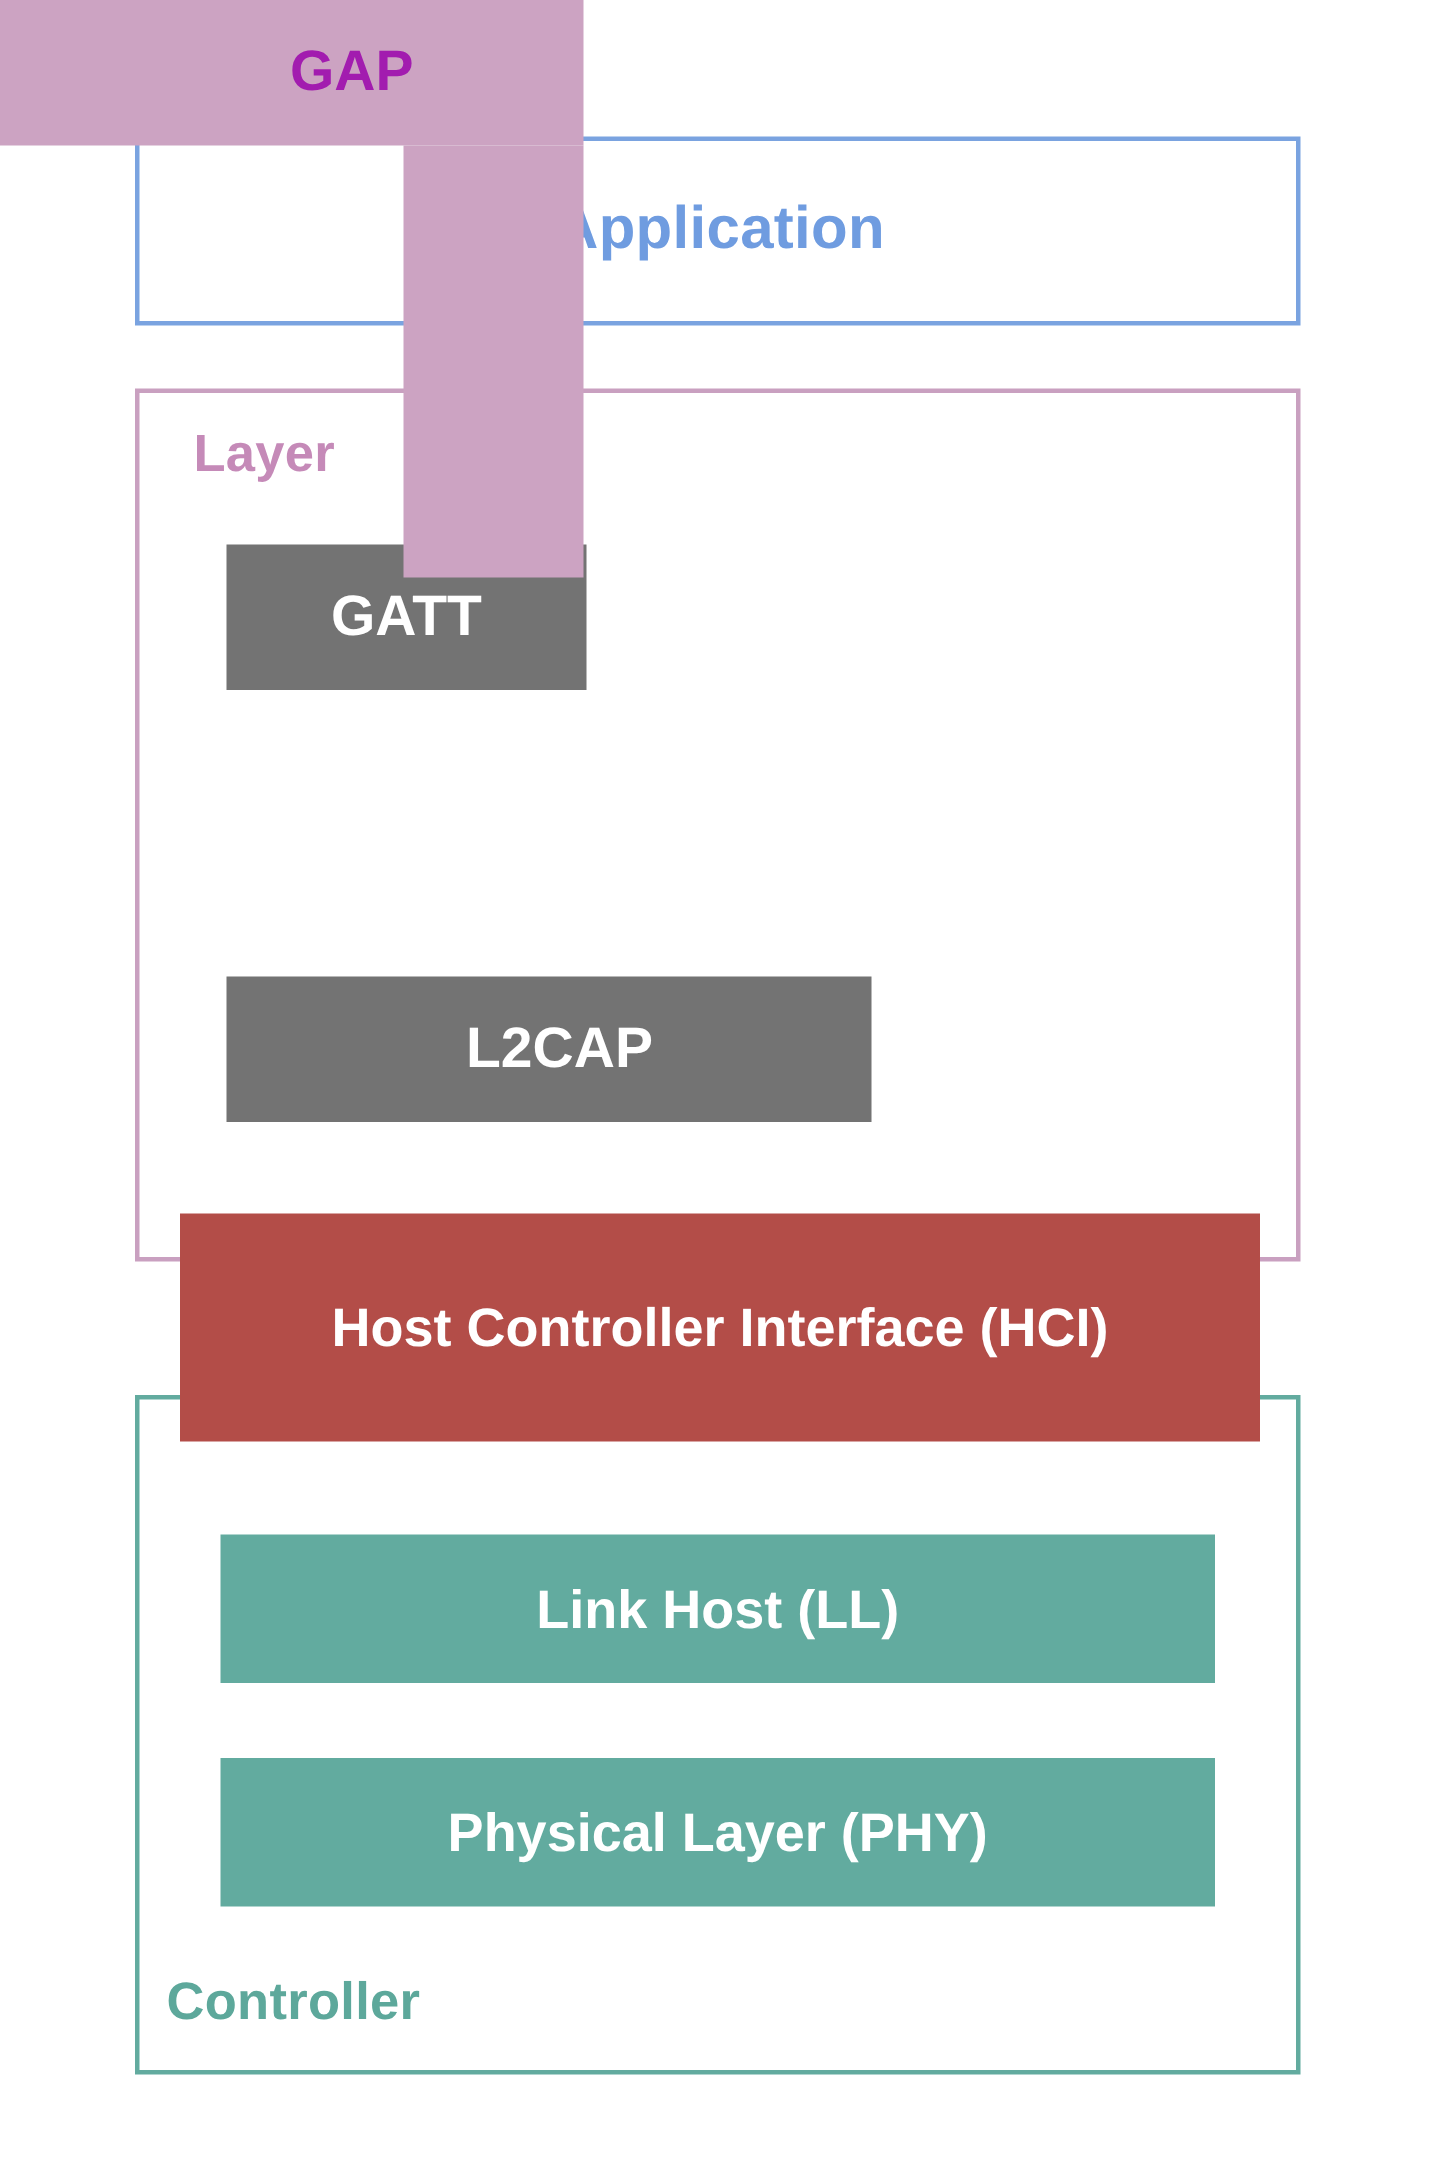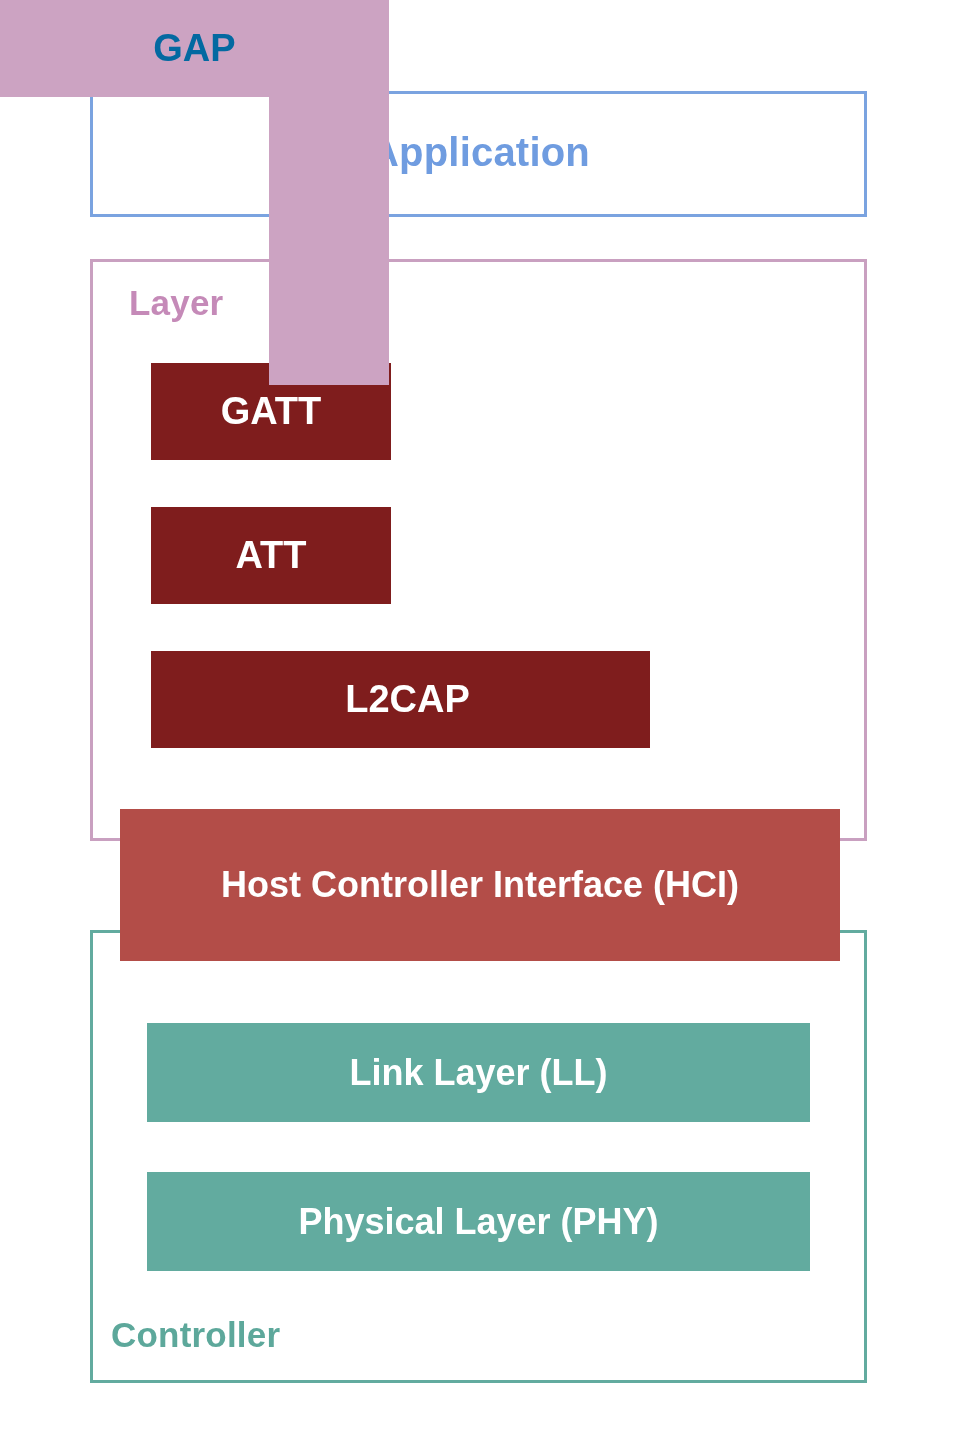--- a/index.html
+++ b/index.html
@@ -77,28 +77,28 @@
   .block {
     position: absolute;
     box-sizing: border-box;
     display: flex;
     align-items: center;
     justify-content: center;
     color: #ffffff;
     font-weight: bold;
     white-space: nowrap;
   }
-  .block.pink   { background: #7f1d1d; }
+  .block.pink   { background: #737373; }
   .block.red    { background: #b34d48; }
   .block.teal   { background: #62ab9f; }
 
   #block-gatt  { left: 151px; top: 363px;  width: 240px; height: 97px;  font-size: 38px; }
   #block-att   { left: 151px; top: 507px;  width: 240px; height: 97px;  font-size: 38px; }
   #block-smp   { left: 422px; top: 507px;  width: 239px; height: 97px;  font-size: 38px; }
-  #block-l2cap { left: 151px; top: 651px;  width: 499px; height: 97px;  font-size: 38px; padding-left: 14px; }
+  #block-l2cap { left: 151px; top: 651px;  width: 430px; height: 97px;  font-size: 38px; padding-left: 14px; }
 
   
   #block-gap {
     left: 422px;
     top: 363px;
     width: 389px;
     height: 385px;
     background: transparent;
     display: block;
   }
@@ -121,22 +121,23 @@
   #block-gap .gap-text {
     position: absolute;
     left: 0;
     top: 0;
     width: 389px;
     height: 97px;
     display: flex;
     align-items: center;
     justify-content: center;
     font-size: 38px;
-    color: #0369a1;
+    color: #a21caf;
     font-weight: bold;
+    padding-left: 40px;
   }
 
   #block-hci   { left: 120px; top: 809px;  width: 720px; height: 152px; font-size: 36px; }
   #block-ll    { left: 147px; top: 1023px; width: 663px; height: 99px;  font-size: 36px; }
   #block-phy   { left: 147px; top: 1172px; width: 663px; height: 99px;  font-size: 36px; }
 </style>
 </head>
 <body>
 
 <div id="stack">
@@ -150,34 +151,31 @@
   <div class="block pink" id="block-gatt">
     <span>GATT</span>
   </div>
 
   <div id="block-gap">
     <div class="gap-arm-top"></div>
     <div class="gap-arm-stem"></div>
     <div class="gap-text">GAP</div>
   </div>
 
-  <div class="block pink" id="block-att">
-    <span>ATT</span>
-  </div>
 
 
   <div class="block pink" id="block-l2cap">
     <span>L2CAP</span>
   </div>
 
   <div class="group-frame" id="controller-box"></div>
   <div class="group-caption" id="controller-label">Controller</div>
 
   <div class="block teal" id="block-ll">
-    <span>Link Layer (LL)</span>
+    <span>Link Host (LL)</span>
   </div>
 
   <div class="block teal" id="block-phy">
     <span>Physical Layer (PHY)</span>
   </div>
 
   <div class="block red" id="block-hci">
     <span>Host Controller Interface (HCI)</span>
   </div>
 

